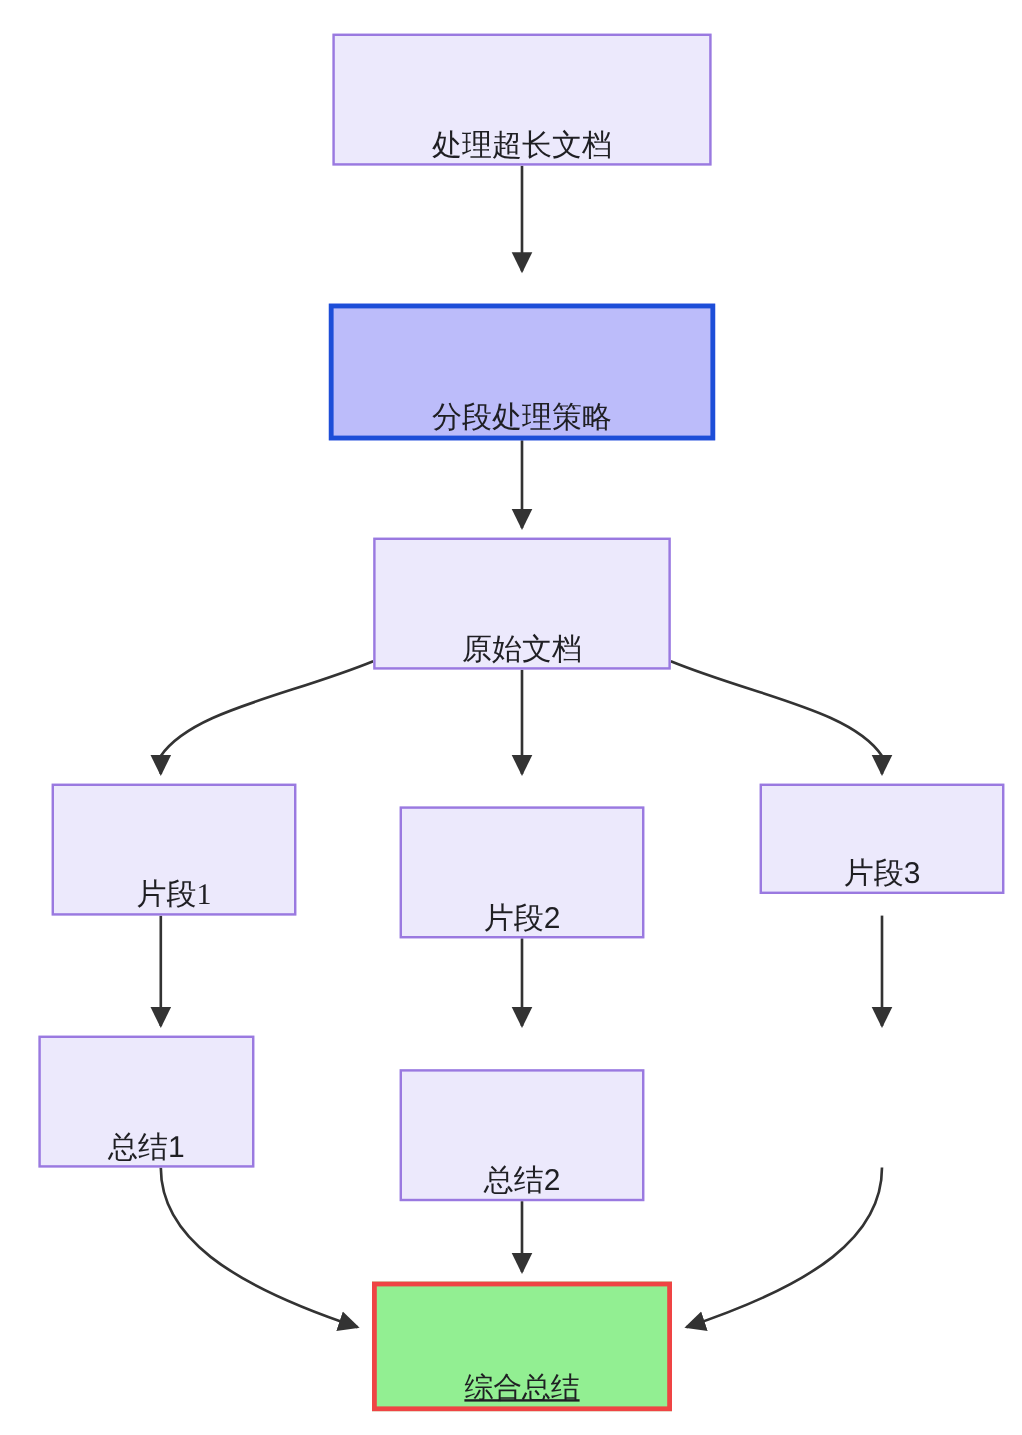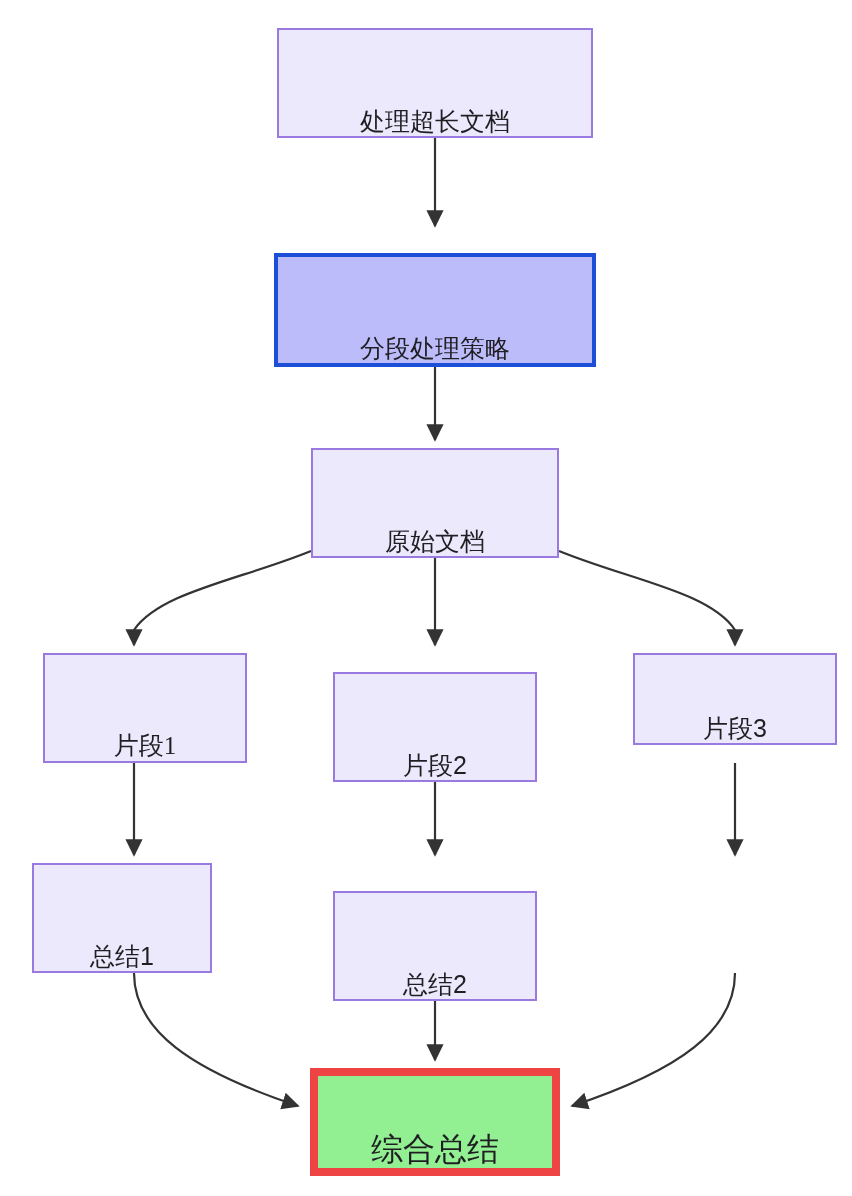--- a/index.html
+++ b/index.html
@@ -54,23 +54,24 @@
   .node.strategy {
     background: #bcbcfa;
     border: 4px solid #1d4ed8;
     color: #1f1f23;
     font-size: 25px;
     margin-top: 20px;
   }
   
   .node.result {
     background: #92ef92;
-    border: 8px solid #ef4444;
+    border: 4px solid #ef4444;
     color: #1f1f23;
-    font-size: 32px;
+    font-size: 24px;
+    text-decoration: underline;
   }
 </style>
 </head>
 <body>
 
 <div id="diagram">
 
   <svg class="edge-layer" viewBox="0 0 852 1196" width="852" height="1196" xmlns="http://www.w3.org/2000/svg">
     <defs>
       <marker id="arrowhead" markerWidth="9" markerHeight="9" refX="7.2" refY="4.5" orient="auto" markerUnits="strokeWidth">

